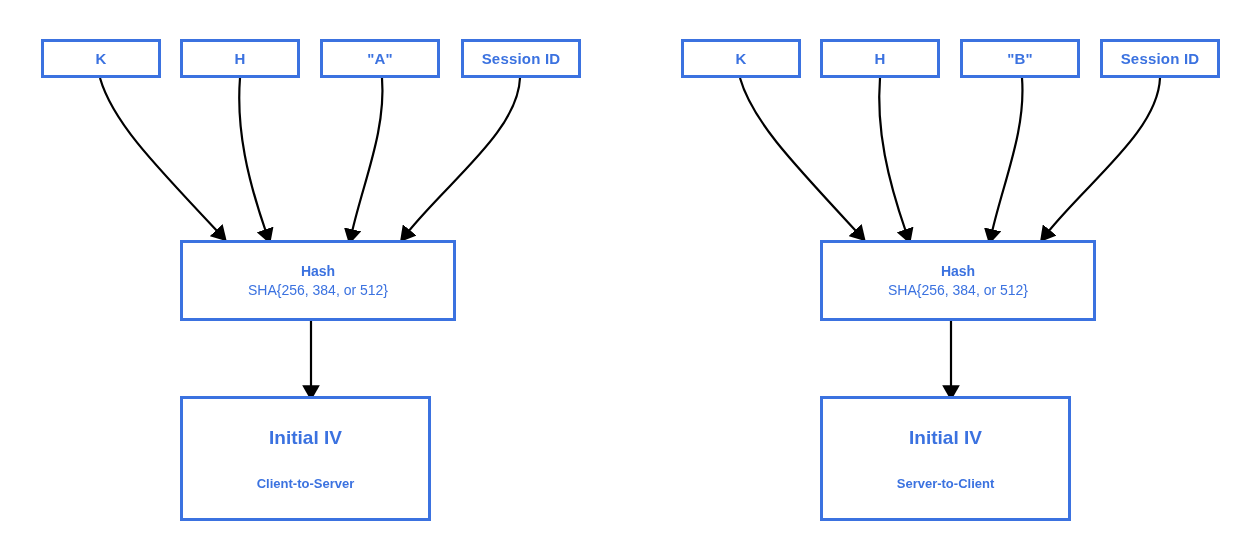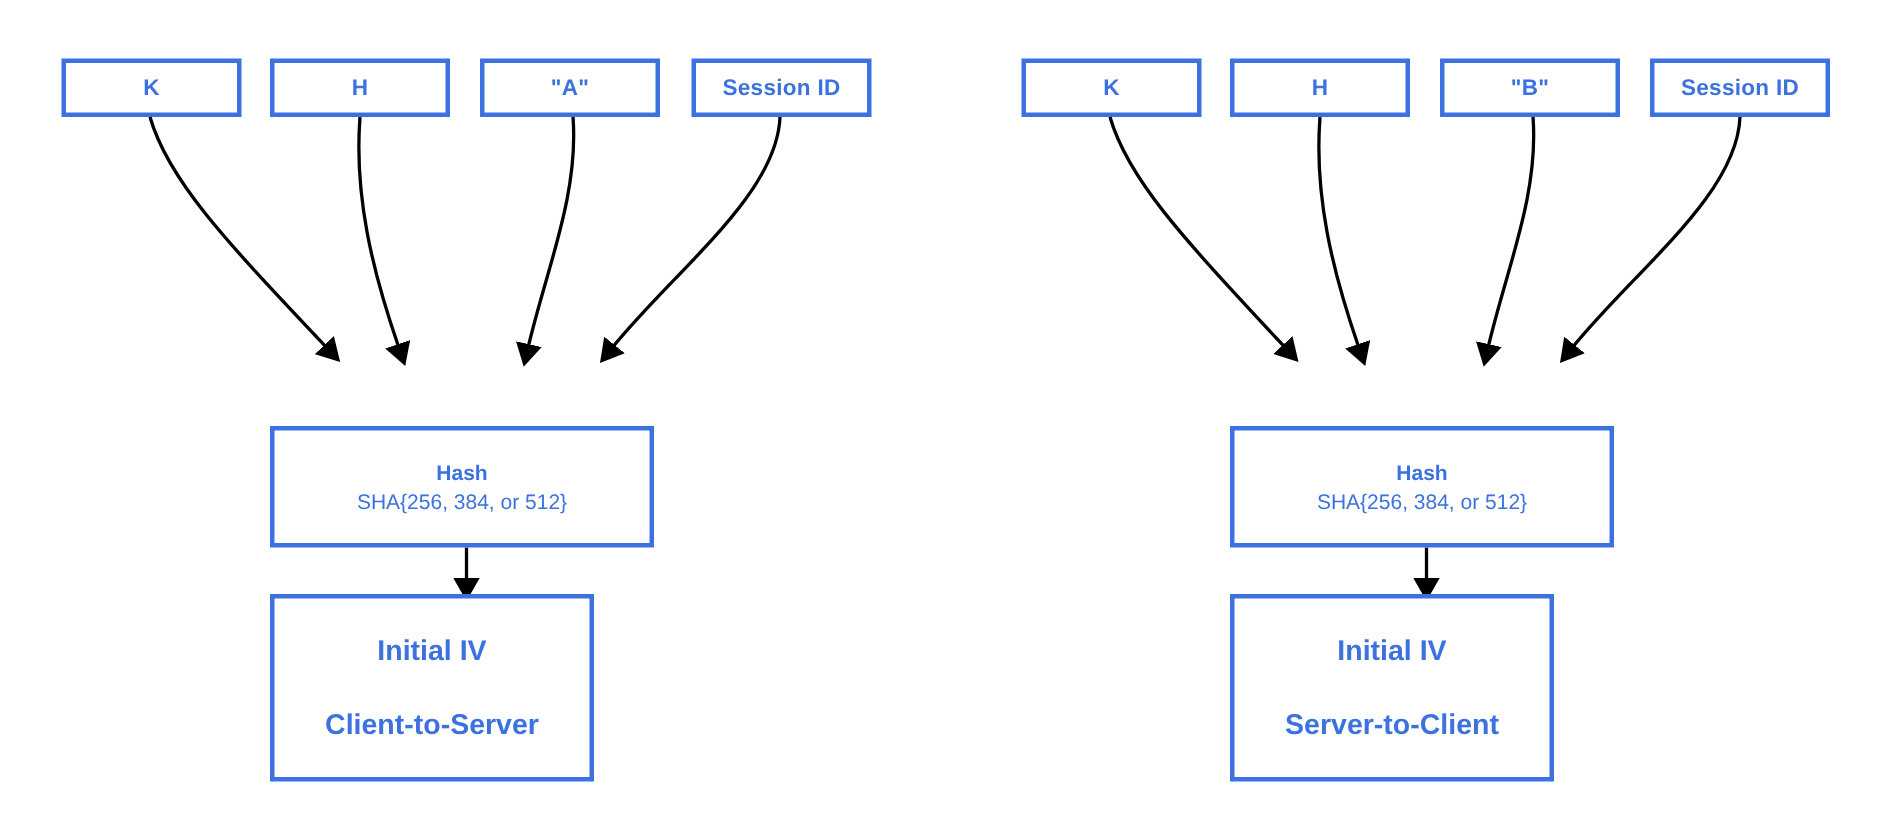--- a/index.html
+++ b/index.html
@@ -43,47 +43,46 @@
     width: 120px;
     height: 39px;
   }
   .node-input .node-label {
     font-size: 15px;
     font-weight: bold;
     line-height: 1;
     letter-spacing: 0.2px;
   }
   .node-hash {
-    width: 256px;
+    width: 276px;
     height: 81px;
-    margin-top: 44px;
   }
   .node-hash .hash-title {
     font-size: 14px;
     font-weight: bold;
     line-height: 1.35;
   }
   .node-hash .hash-sub {
     font-size: 14px;
     font-weight: normal;
     line-height: 1.35;
   }
   .node-iv {
-    width: 216px;
+    width: 251px;
     height: 125px;
     justify-content: center;
   }
   .node-iv .iv-title {
     font-size: 19px;
     font-weight: bold;
     line-height: 1;
     margin-bottom: 30px;
   }
   .node-iv .iv-sub {
-    font-size: 19px;
+    font-size: 13px;
     font-weight: bold;
     line-height: 1;
   }
 </style>
 </head>
 <body>
 
 <div id="diagram-root">
 
   <svg id="edges-layer" width="1260" height="560" viewBox="0 0 1260 560">

